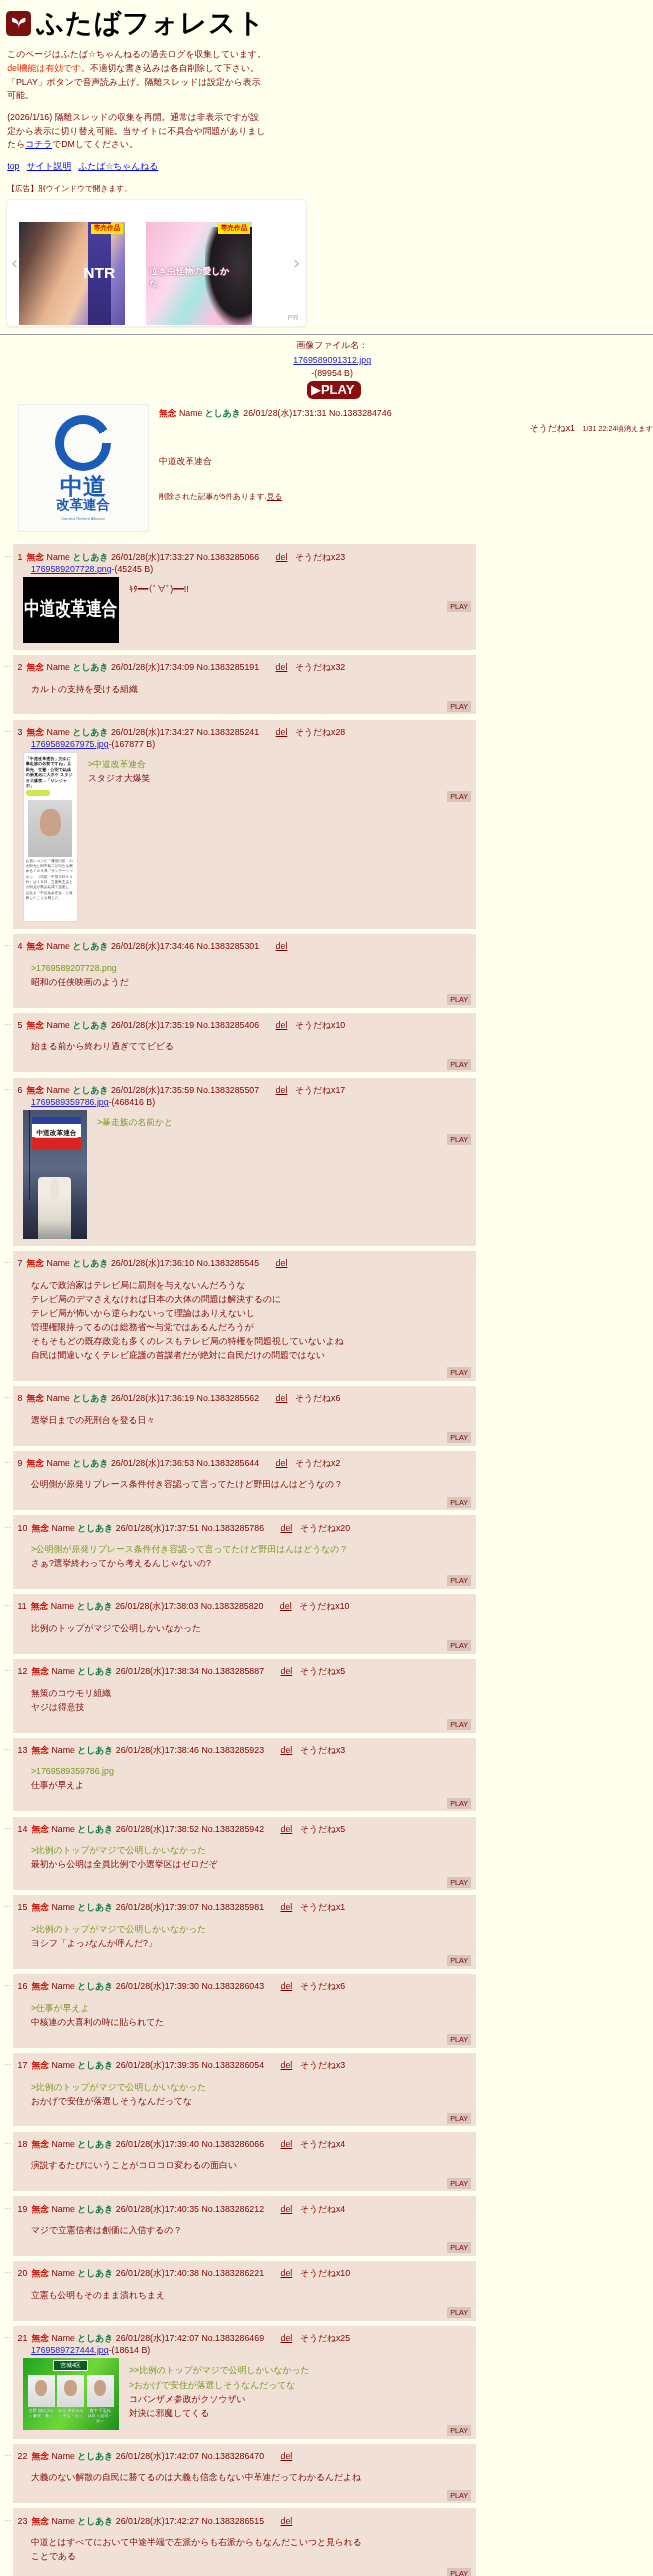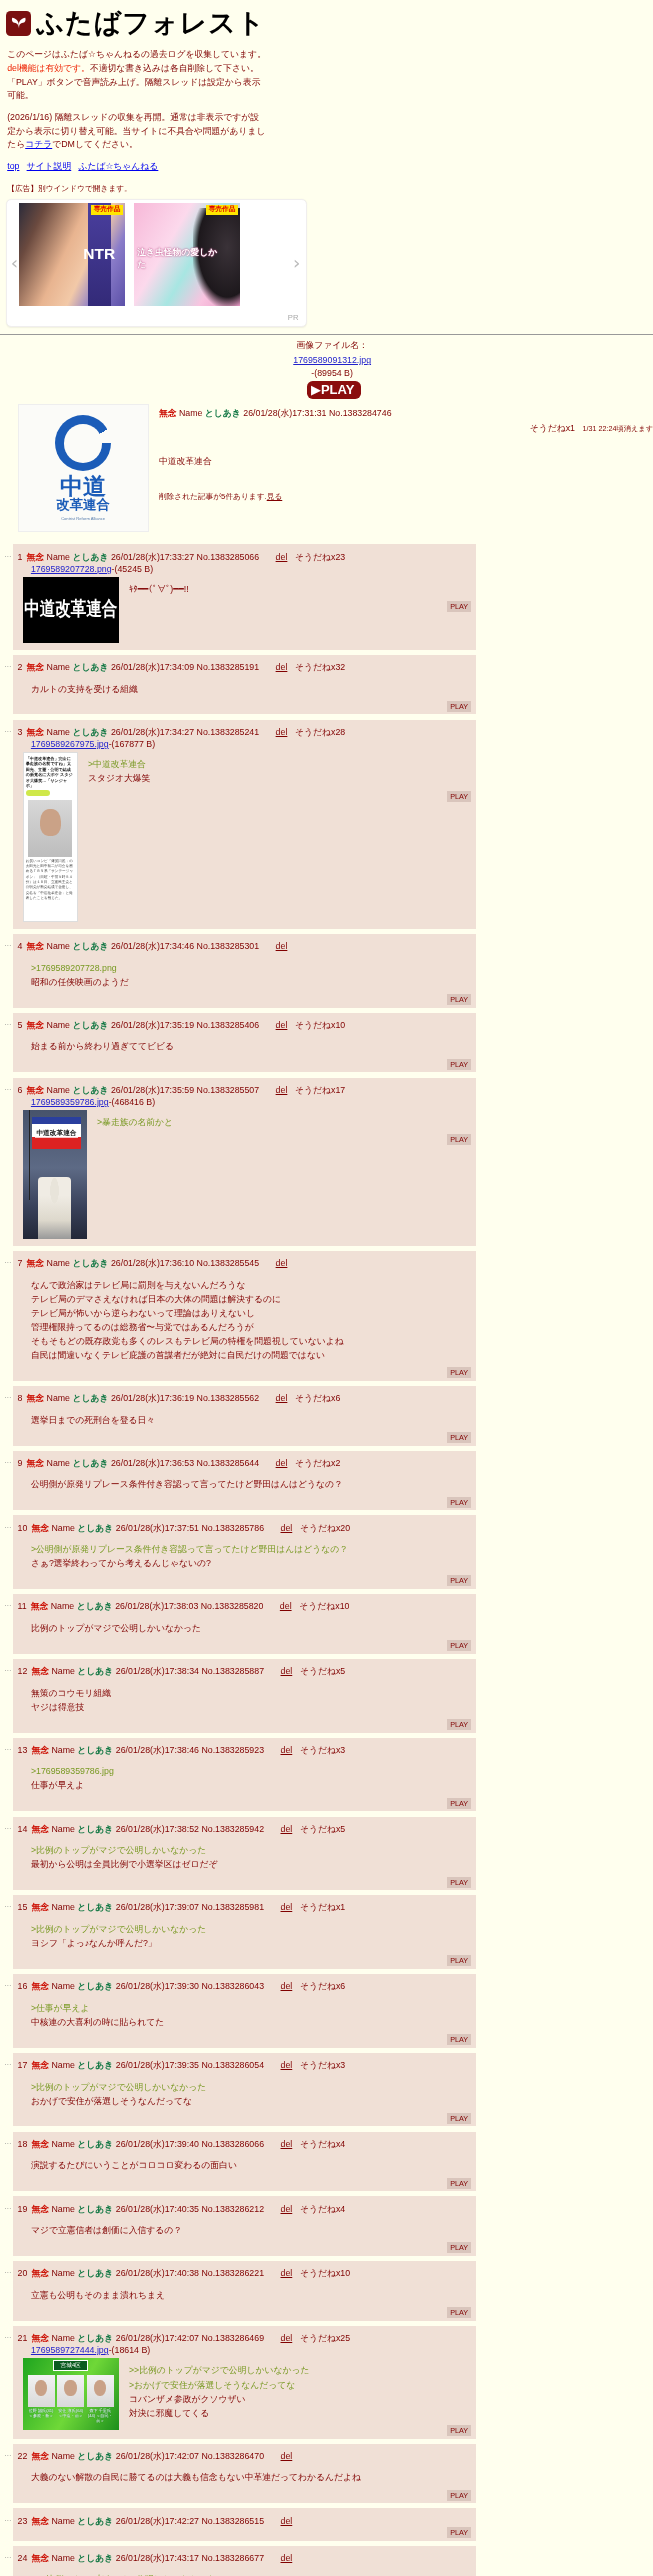--- a/index.html
+++ b/index.html
@@ -16,21 +16,21 @@
   .site-logo{width:25px;height:25px;background:#7a1010;border-radius:4.6px;display:flex;align-items:center;justify-content:center;}
   .site-title{font-size:27px;font-weight:bold;color:#000000;letter-spacing:1px;}
   .intro{width:260px;line-height:1.55;margin:7.2px 0 0 1px;}
   .intro .red{color:#ee2200;}
   .intro2{width:260px;line-height:1.55;margin:8.2px 0 0 1px;}
   .blue-link{color:#0000EE;text-decoration:underline;}
   .nav-row{margin:9.3px 0 0 1px;display:flex;gap:7.2px;}
   .ad-note{margin:10.3px 0 0 1px;font-size:7.7px;}
   
   .ad-box{position:relative;width:299px;height:126px;background:#ffffff;border:0.5px solid #f0eeee;border-radius:5.2px;margin:5.2px 0 0 5.7px;box-shadow:0 0.5px 1.5px rgba(0,0,0,.06);}
-  .ad-covers{position:absolute;left:12.4px;top:3px;display:flex;gap:9px;}
+  .ad-covers{position:absolute;left:12.4px;top:22px;display:flex;gap:21px;}
   .ad-cover{position:relative;width:106px;height:103px;overflow:hidden;}
   .ad-badge{position:absolute;top:2.1px;right:2.1px;background:#ffe600;color:#e00000;font-weight:bold;font-size:6.7px;padding:0.5px 2.6px;}
   .cover1{background:linear-gradient(115deg,#2b2b3a 0%,#6b4a3f 18%,#e8b490 45%,#f2c9a8 62%,#8a7cc9 78%,#5b50a8 100%);}
   .cover1 .ntr-strip{position:absolute;right:14.4px;top:0;width:23px;height:100%;background:linear-gradient(#4a3f9e,#332a78);display:flex;flex-direction:column;align-items:center;justify-content:center;color:#fff;font-weight:bold;font-size:15.5px;line-height:1.05;}
   .cover2{background:linear-gradient(120deg,#f7b8d8 0%,#fcd9ec 35%,#a7e6e2 55%,#f9c4e0 75%,#e897c4 100%);}
   .cover2 .monster{position:absolute;right:-10.3px;top:5.2px;width:57px;height:98px;background:radial-gradient(ellipse at 60% 40%,#3a3238 0%,#1d181c 60%,transparent 75%);}
   .cover2 .title{position:absolute;left:3.1px;right:20.6px;top:44px;color:#fff;font-family:"Liberation Serif","DejaVu Serif",serif;font-size:8.8px;font-weight:bold;text-shadow:0 0 2.1px #c2578f,0 0 1px #c2578f;}
   .ad-arrow{position:absolute;top:54px;color:#bbbbbb;font-size:18.5px;line-height:1;font-family:"DejaVu Sans",sans-serif;}
   .ad-arrow.left{left:4.1px;}
   .ad-arrow.right{right:5.2px;}
@@ -680,20 +680,23 @@
       <div class="head-line">
         <span class="post-num">23</span><span class="subject">無念</span>
         <span>Name</span>
         <span class="name">としあき</span>
         <span>26/01/28(水)17:42:27</span>
         <span>No.1383286515</span>
         <a class="del-link">del</a>
         
       </div>
 
+      <div class="post-body">
+          <div>中道とはすべてにおいて中途半端で左派からも右派からもなんだこいつと見られることである</div>
+        </div>
       <span class="play-btn">PLAY</span>
     </div>
   </div>
 
   <div class="post-row">
     <span class="menu-dots">…</span>
     <div class="post-box clearfix">
       <div class="head-line">
         <span class="post-num">24</span><span class="subject">無念</span>
         <span>Name</span>

